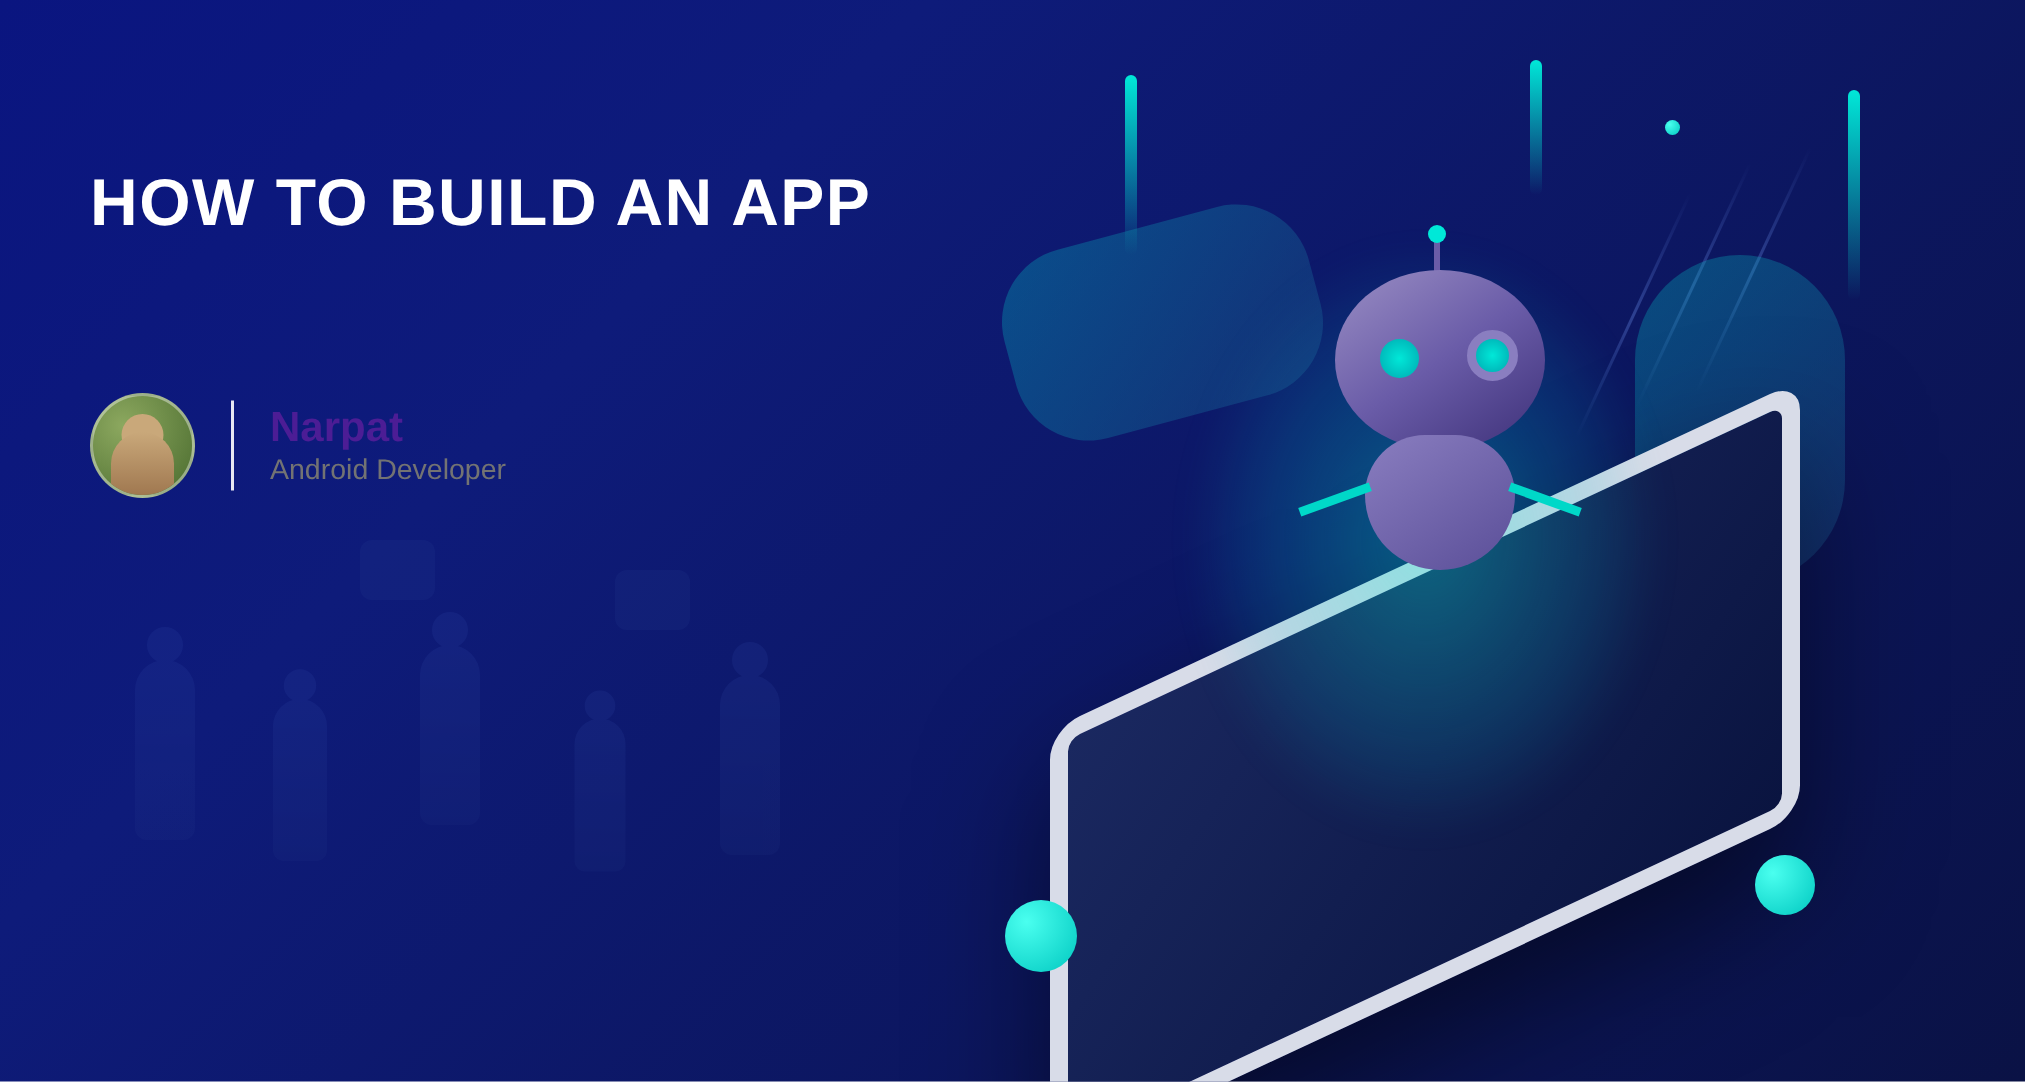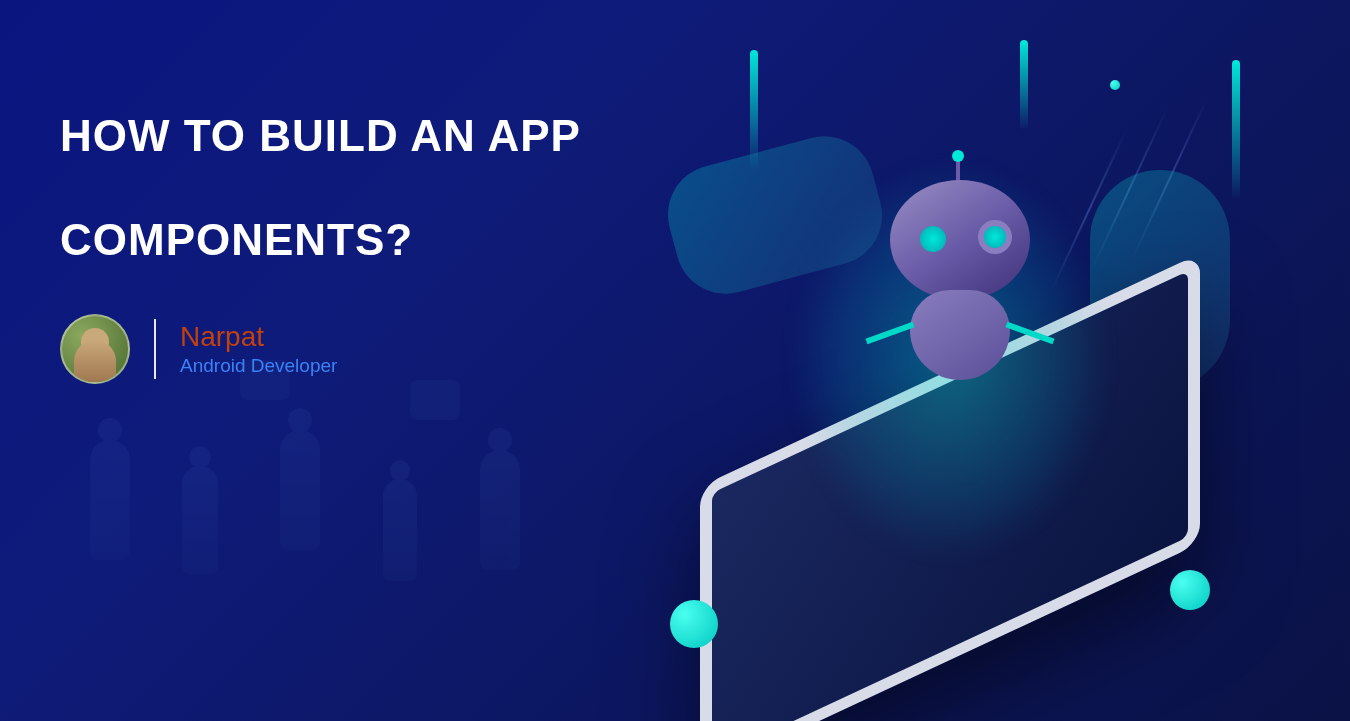--- a/index.html
+++ b/index.html
@@ -68,26 +68,26 @@
   background: #c9a87a;
   border-radius: 50%;
 }
 .divider {
   width: 2px;
   height: 60px;
   background: rgba(255,255,255,0.9);
   margin: 0 24px;
 }
 .name {
-  color: #c2410c;
+  color: #4c1d95;
   font-size: 28px;
-  font-weight: 400;
+  font-weight: 700;
 }
 .role {
-  color: #3b82f6;
+  color: #737373;
   font-size: 19px;
   font-weight: 300;
   margin-top: 2px;
 }
 .illustration {
   position: absolute;
   right: 40px;
   top: 40px;
   width: 720px;
   height: 640px;
@@ -261,21 +261,20 @@
     <div class="person pe4"></div>
     <div class="person pe5"></div>
     <div class="bubble b1"></div>
     <div class="bubble b2"></div>
   </div>
 
   <div class="content-left">
     <h1 class="title">
       <span>How to Build an App</span><br>
       <br>
-      <span>Components?</span>
     </h1>
     <div class="author">
       <div class="avatar"></div>
       <div class="divider"></div>
       <div>
         <div class="name">Narpat</div>
         <div class="role">Android Developer</div>
       </div>
     </div>
   </div>

